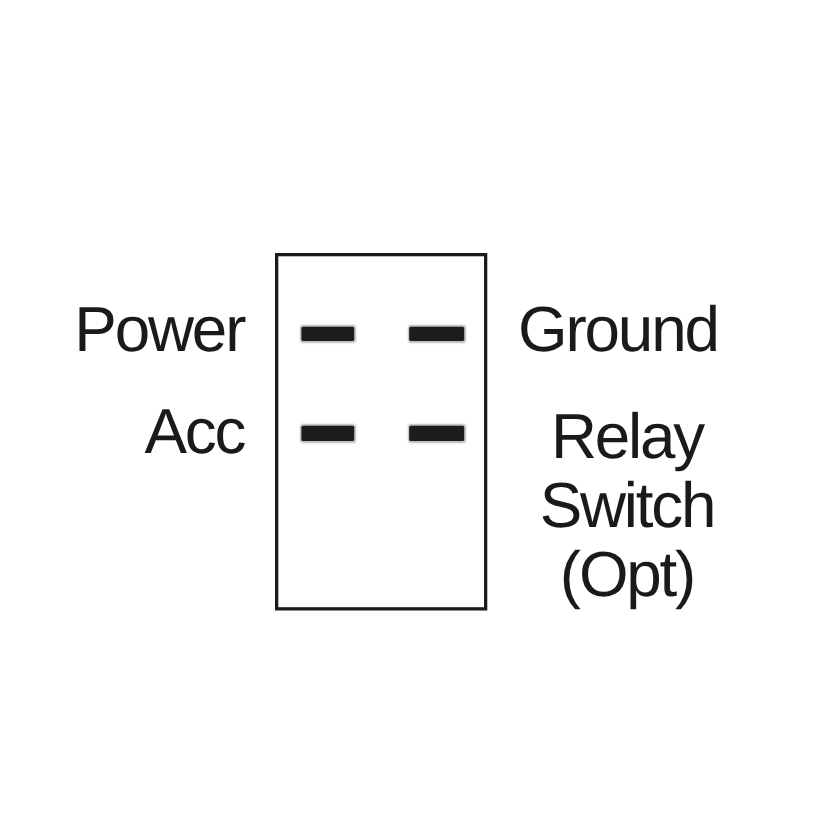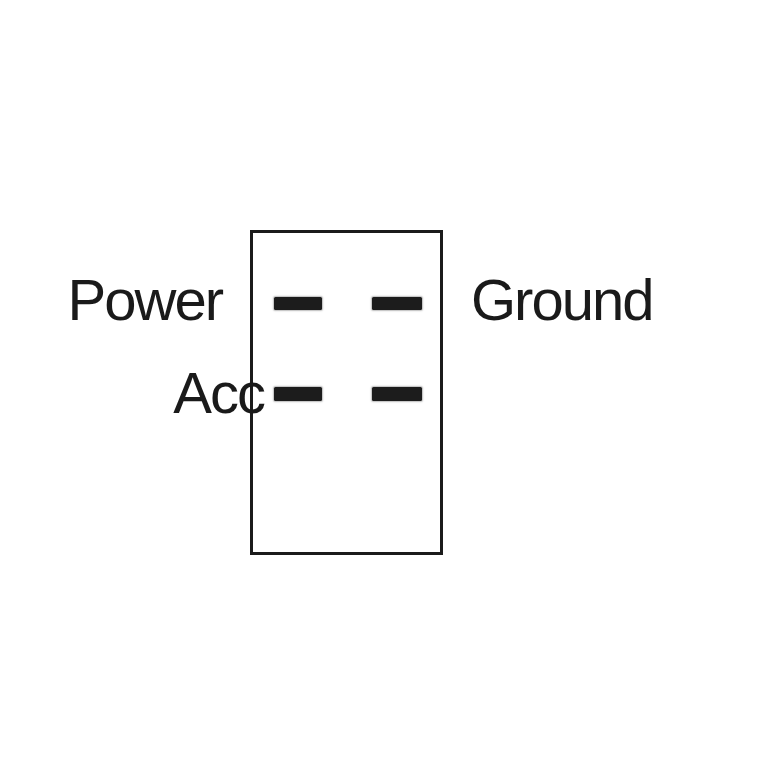--- a/index.html
+++ b/index.html
@@ -44,21 +44,21 @@
     letter-spacing: -2px;
     white-space: nowrap;
     color: #1a1a1a;
   }
   .label-left {
     left: 0;
     width: 222px;
     text-align: right;
   }
   .label-power { top: 271px; }
-  .label-acc   { top: 364px; padding-left: 42px; }
+  .label-acc   { top: 364px; }
   .label-ground {
     left: 471px;
     top: 271px;
     text-align: center;
   }
   .label-relay-block {
     left: 470px;
     top: 365px;
     width: 200px;
     text-align: center;
@@ -75,14 +75,19 @@
   <div class="terminal col-left row-top"></div>
   <div class="terminal col-right row-top"></div>
   <div class="terminal col-left row-bottom"></div>
   <div class="terminal col-right row-bottom"></div>
 
   <div class="label label-left label-power">Power</div>
   <div class="label label-left label-acc">Acc</div>
 
   <div class="label label-ground">Ground</div>
 
+  <div class="label label-relay-block">
+    <div>Relay</div>
+    <div>Switch</div>
+    <div>(Opt)</div>
+  </div>
 
 </div>
 
 </body></html>

